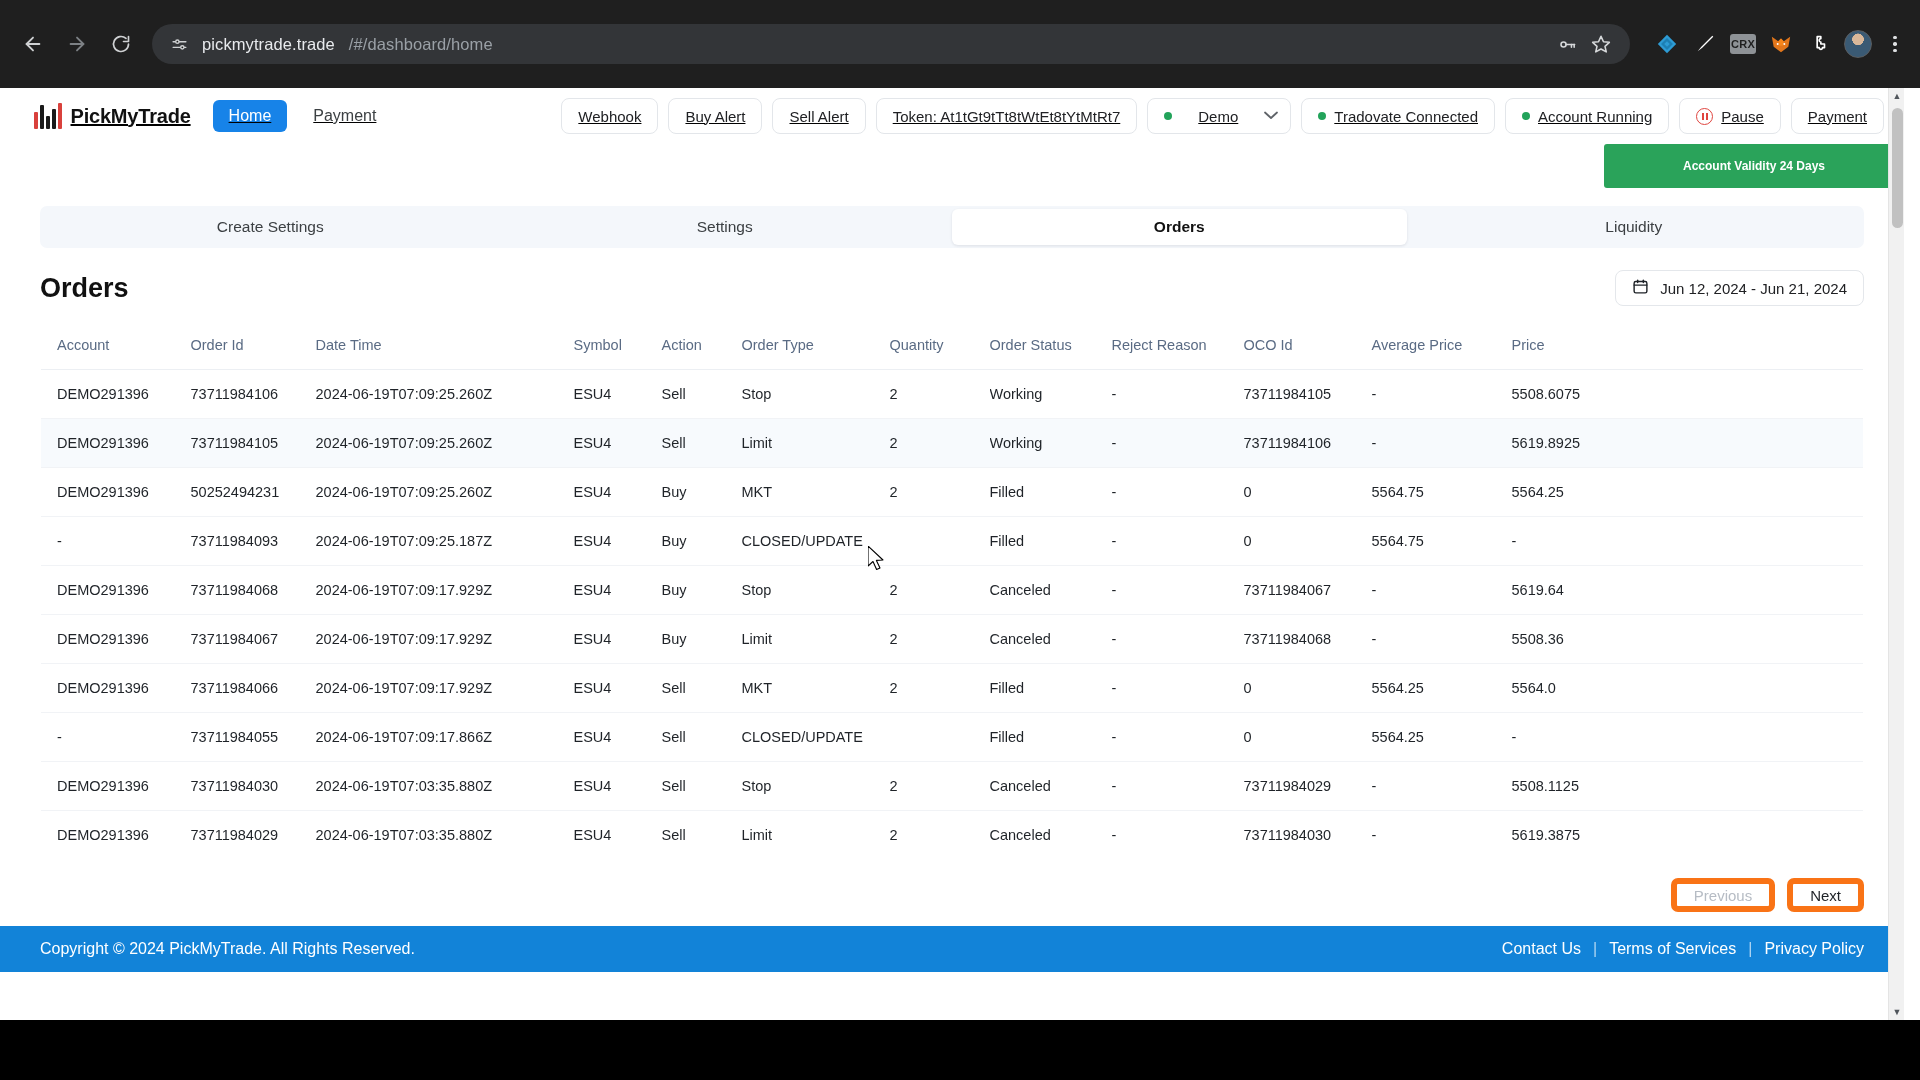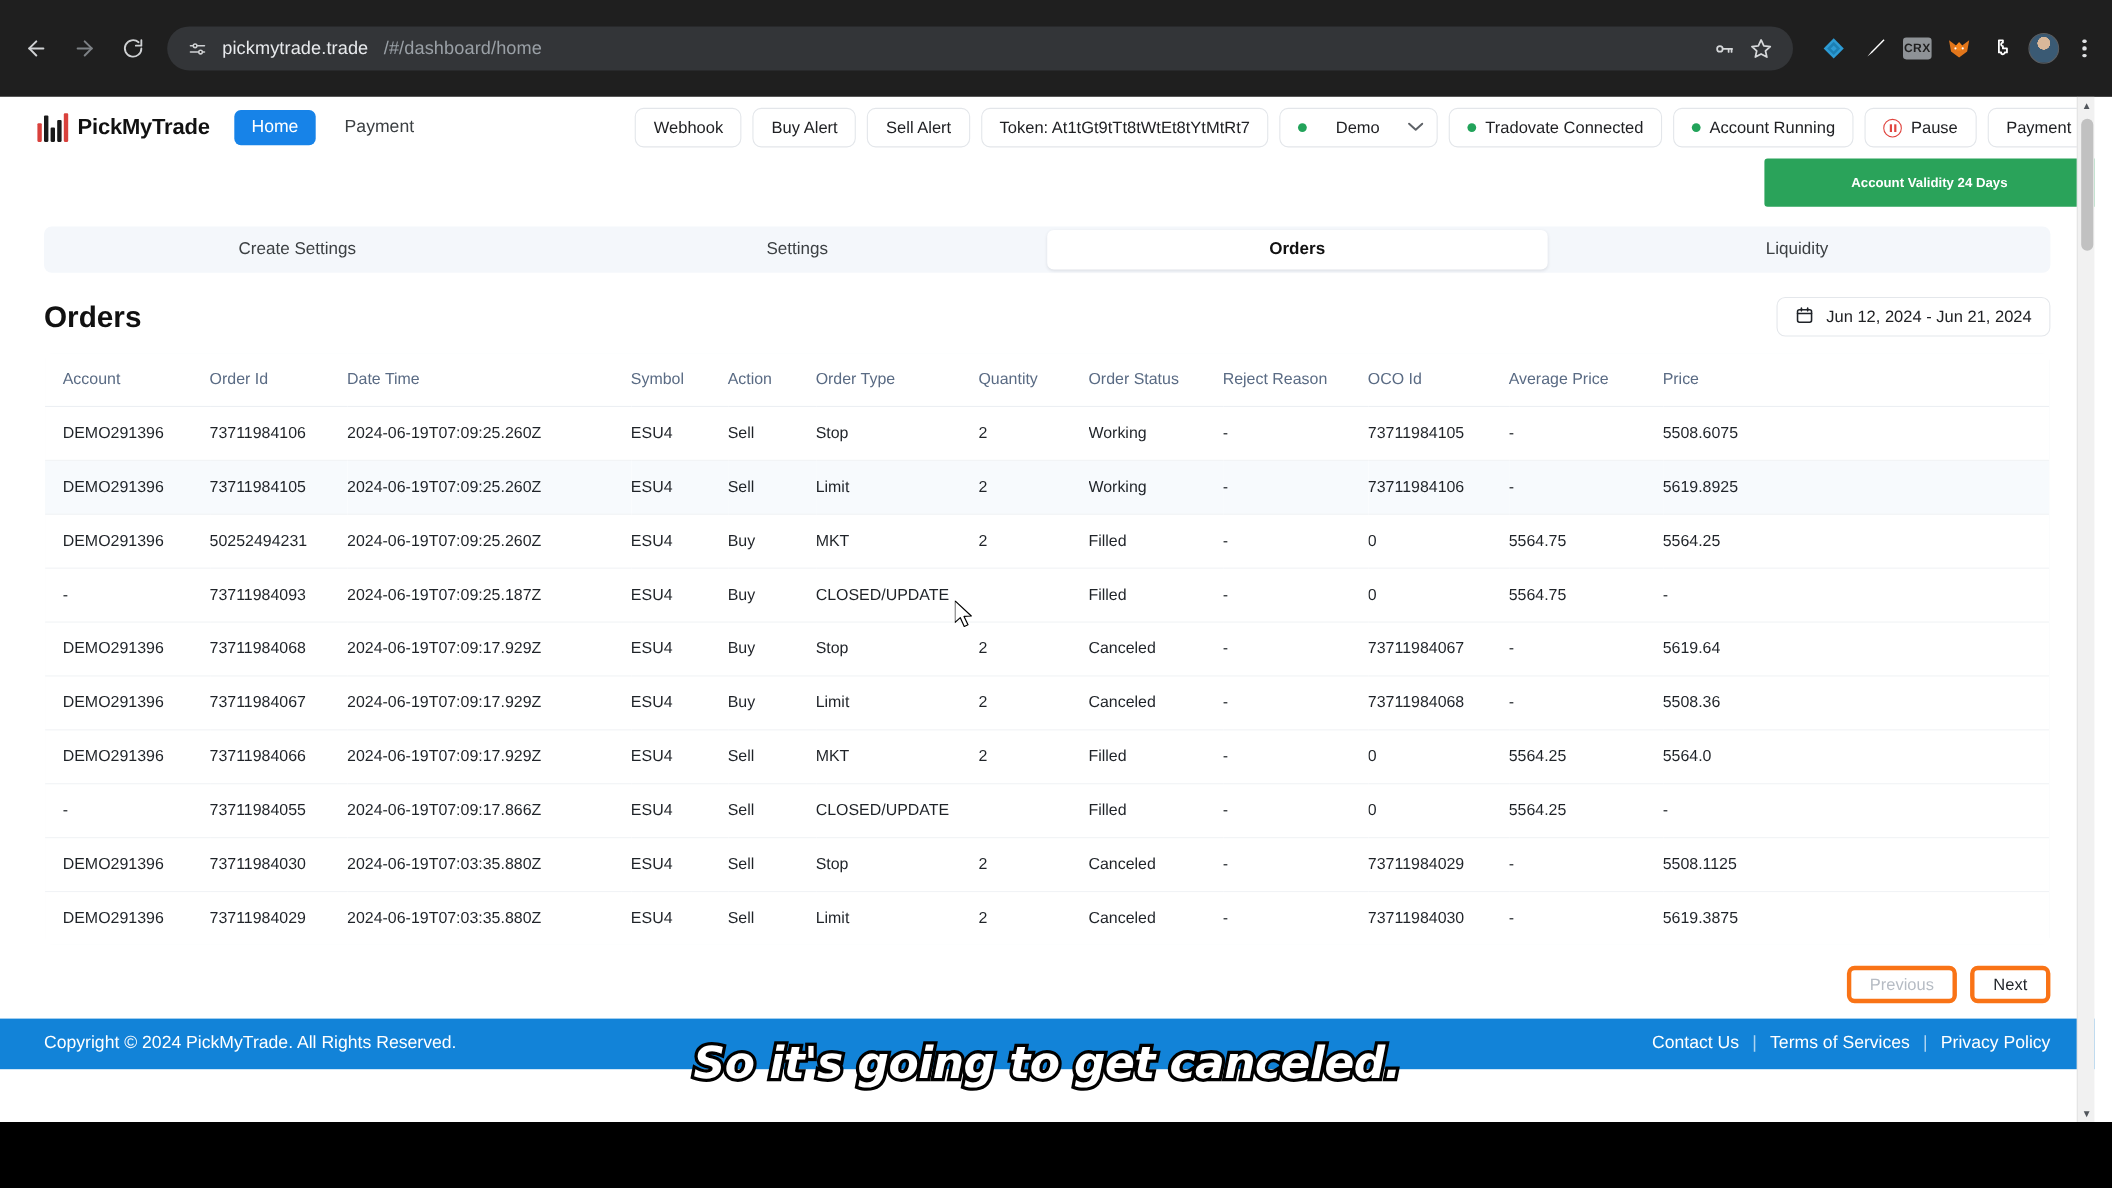--- a/index.html
+++ b/index.html
@@ -58,21 +58,21 @@
   
   #page-viewport {
     width: 1920px; height: 932px; background: #ffffff;
     position: relative; overflow: hidden;
   }
   #page-scroll-area { width: 1904px; height: 932px; position: relative; background: #fff; }
 
   
   #app-header {
     height: 56px; display: flex; align-items: center;
-    padding: 0 4px 0 34px; background: #fff; gap: 0px;
+    padding: 0 20px 0 34px; background: #fff; gap: 0px; text-decoration: underline;
   }
   #brand { display: flex; align-items: center; gap: 9px; flex: none; }
   #brand-logo { display: flex; align-items: flex-end; gap: 2.5px; height: 26px; }
   #brand-logo i { display: block; width: 3.5px; border-radius: 1px; }
   #brand-name { font-size: 20px; font-weight: bold; color: #111; letter-spacing: -.2px; }
   #primary-nav { display: flex; align-items: center; gap: 10px; margin-left: 22px; flex: none; }
   .nav-link {
     font-size: 16px; color: #3c4043; padding: 7px 16px; border-radius: 6px;
   }
   .nav-link.active { background: #1783e8; color: #fff; }
@@ -152,21 +152,21 @@
   .c9 { width: 128px; }
   .c10 { width: 140px; }
   .c11 { width: auto; }
 
   
   #pagination {
     display: flex; justify-content: flex-end; gap: 12px;
     padding: 18px 40px 0 40px;
   }
   .page-btn {
-    border: 4px solid #f97316; background: #fff; border-radius: 7px;
+    border: 6px solid #f97316; background: #fff; border-radius: 7px;
     height: 34px; padding: 0 17px; font-size: 15px; color: #1f2328;
     display: flex; align-items: center;
   }
   .page-btn.disabled { color: #b6bcc4; }
 
   
   #site-footer {
     position: absolute; left: 0; bottom: 48px; width: 1904px; height: 46px;
     background: #1283d8; color: #fff; display: flex; align-items: center;
     padding: 0 40px; font-size: 16px;
@@ -551,23 +551,20 @@
     <span>Copyright © 2024 PickMyTrade. All Rights Reserved.</span>
     <span id="footer-links">
       <a>Contact Us</a>
       <span class="sep">|</span>
       <a>Terms of Services</a>
       <span class="sep">|</span>
       <a>Privacy Policy</a>
     </span>
   </div>
 
-  <div id="caption">
-    <span>So it's going to get canceled.</span>
-  </div>
 
   <div id="mouse-cursor">
     <svg width="20" height="28" viewBox="0 0 20 28">
           <polygon points="0,0 0,20 5,15.5 8.6,23.5 12,22 8.4,14.4 15,14" fill="#fff" stroke="#000" stroke-width="1.1" stroke-linejoin="round"></polygon>
         </svg>
   </div>
 
   <div id="page-scrollbar">
     <div class="sb-arrow" id="sb-up">▲</div>
     <div id="sb-thumb"></div>

